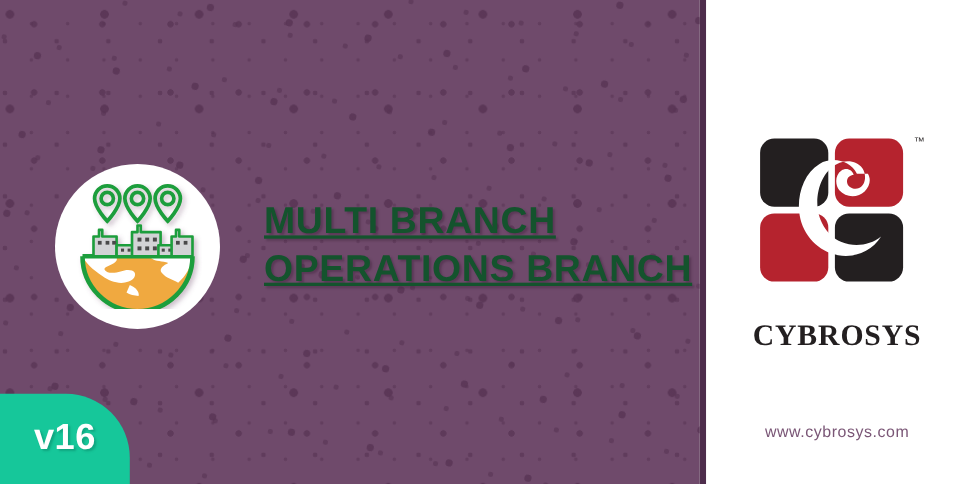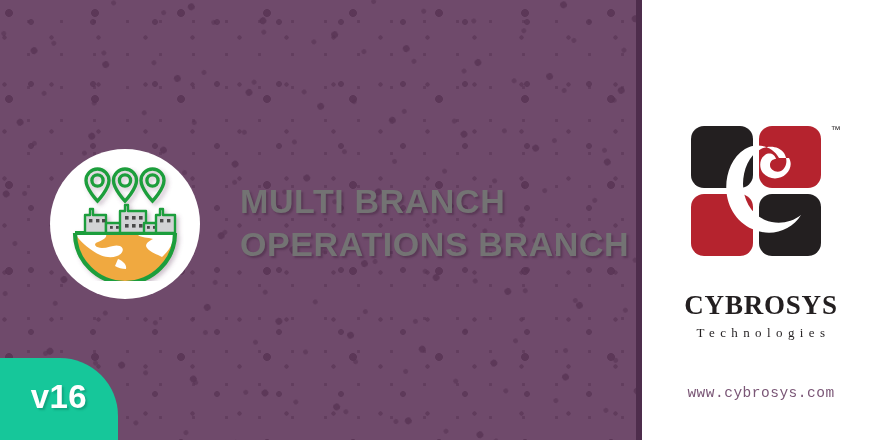--- a/index.html
+++ b/index.html
@@ -80,28 +80,29 @@
 
   
   .title-block {
     position: absolute;
     left: 240px;
     top: 180px;
     width: 380px;
   }
   .title-line {
     display: block;
-    color: #737373;
+    color: #14532d;
     font-family: "Liberation Sans", sans-serif;
     font-size: 34px;
     font-weight: bold;
     letter-spacing: 0.6px;
     line-height: 43px;
     text-shadow: 2px 2px 2px rgba(55,28,52,0.38);
     white-space: nowrap;
+    text-decoration: underline;
   }
 
   
   .version-badge {
     position: absolute;
     left: 0;
     top: 358px;
     width: 118px;
     height: 82px;
     background: #16c79a;
@@ -189,21 +190,21 @@
     padding-left: 5px;
     line-height: 1;
   }
 
   .site-url {
     position: absolute;
     left: 0;
     top: 385px;
     width: 238px;
     text-align: center;
-    font-family: Liberation Mono, monospace;
+    font-family: Liberation Sans, sans-serif;
     font-size: 14.5px;
     color: #7a5676;
     letter-spacing: 0.5px;
   }
 </style>
 </head>
 <body>
 
 <div class="banner">
 
@@ -310,19 +311,18 @@
                    c0 -4 3 -6 6 -6
                    c-1 -5 -7 -7 -11 -4
                    c-6 4 -6 13 -2 18
                    c6 7 17 7 23 1
                    c5 -5 6 -11 3 -16 z" fill="#ffffff"></path>
         </svg>
         <span class="logo-tm">™</span>
       </div>
 
       <div class="brand-name">CYBROSYS</div>
-      <div class="brand-sub">Technologies</div>
     </div>
 
     <div class="site-url">www.cybrosys.com</div>
   </div>
 
 </div>
 
 </body></html>

